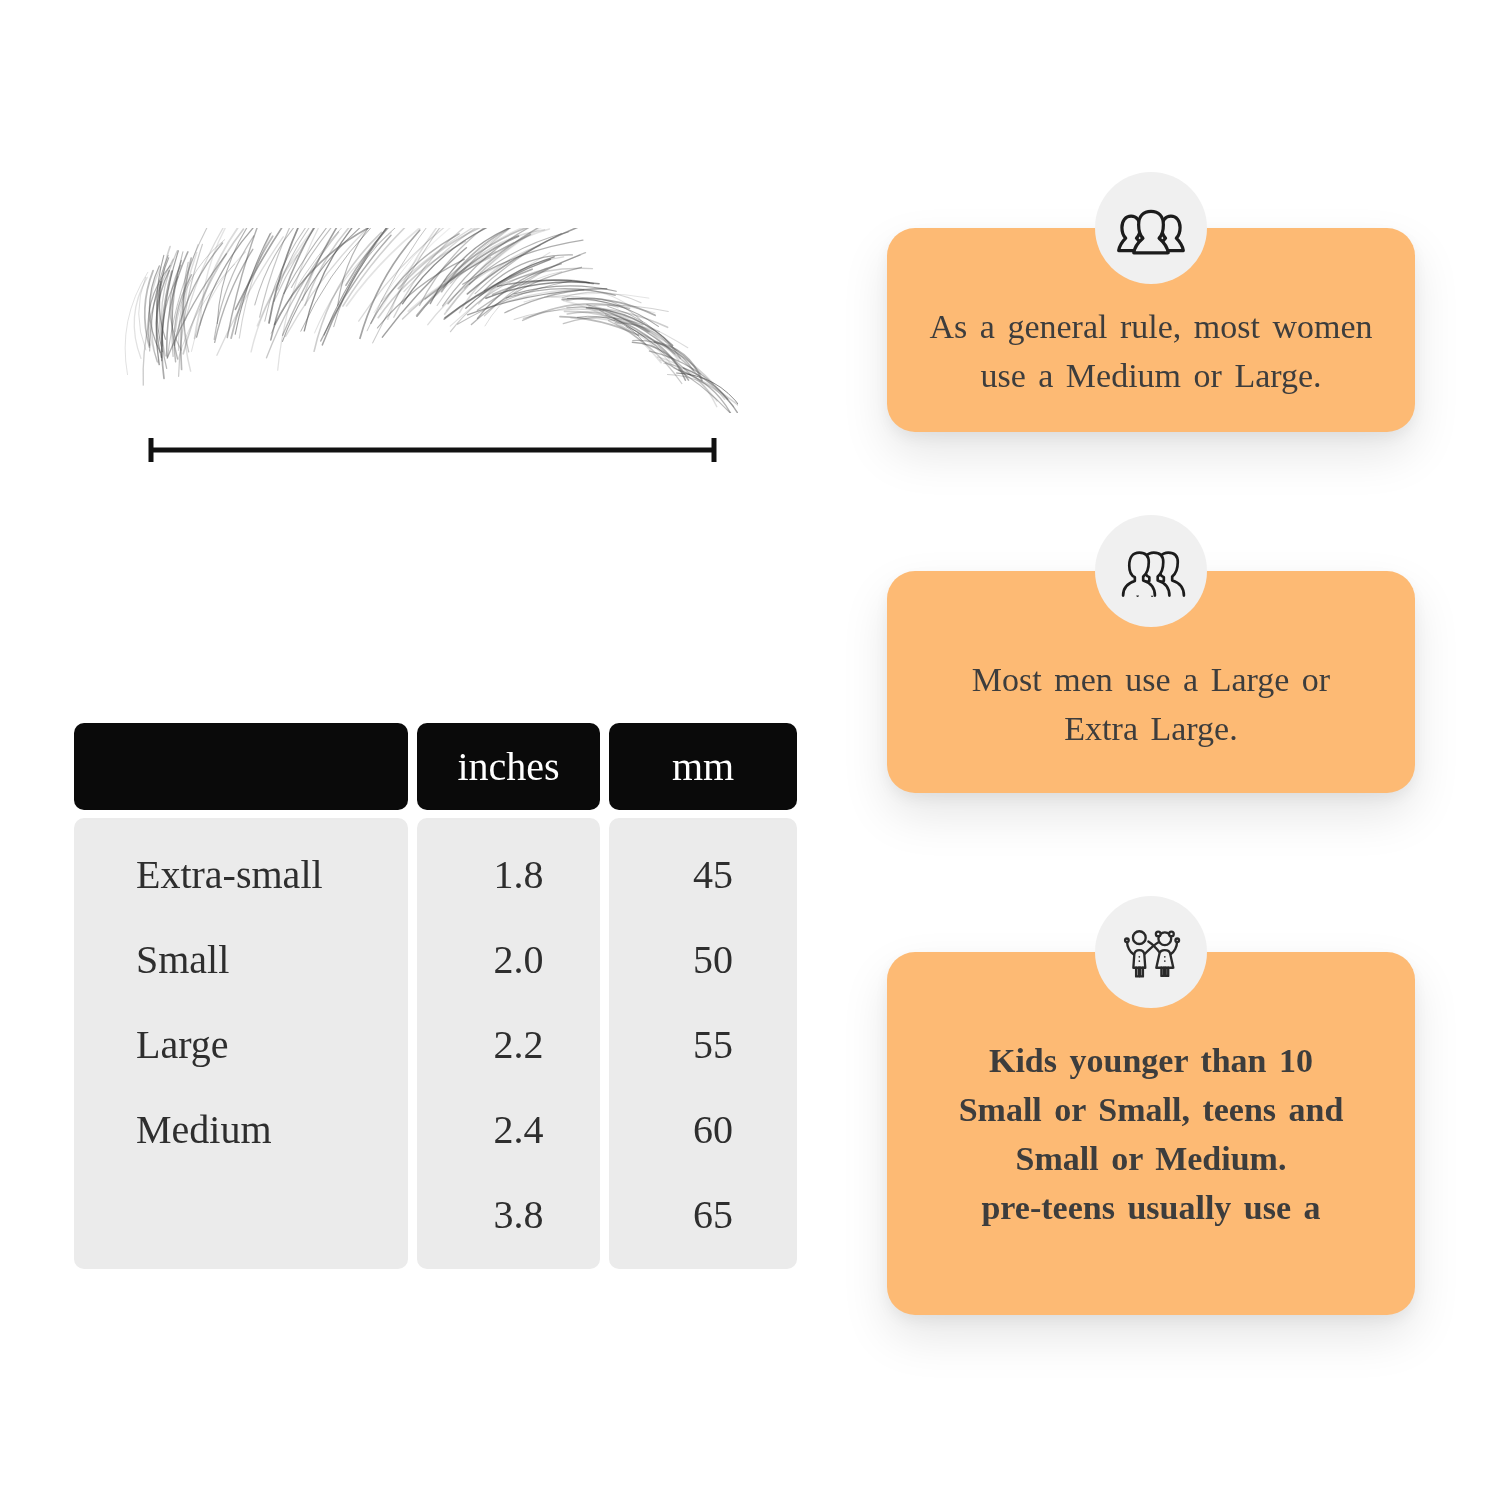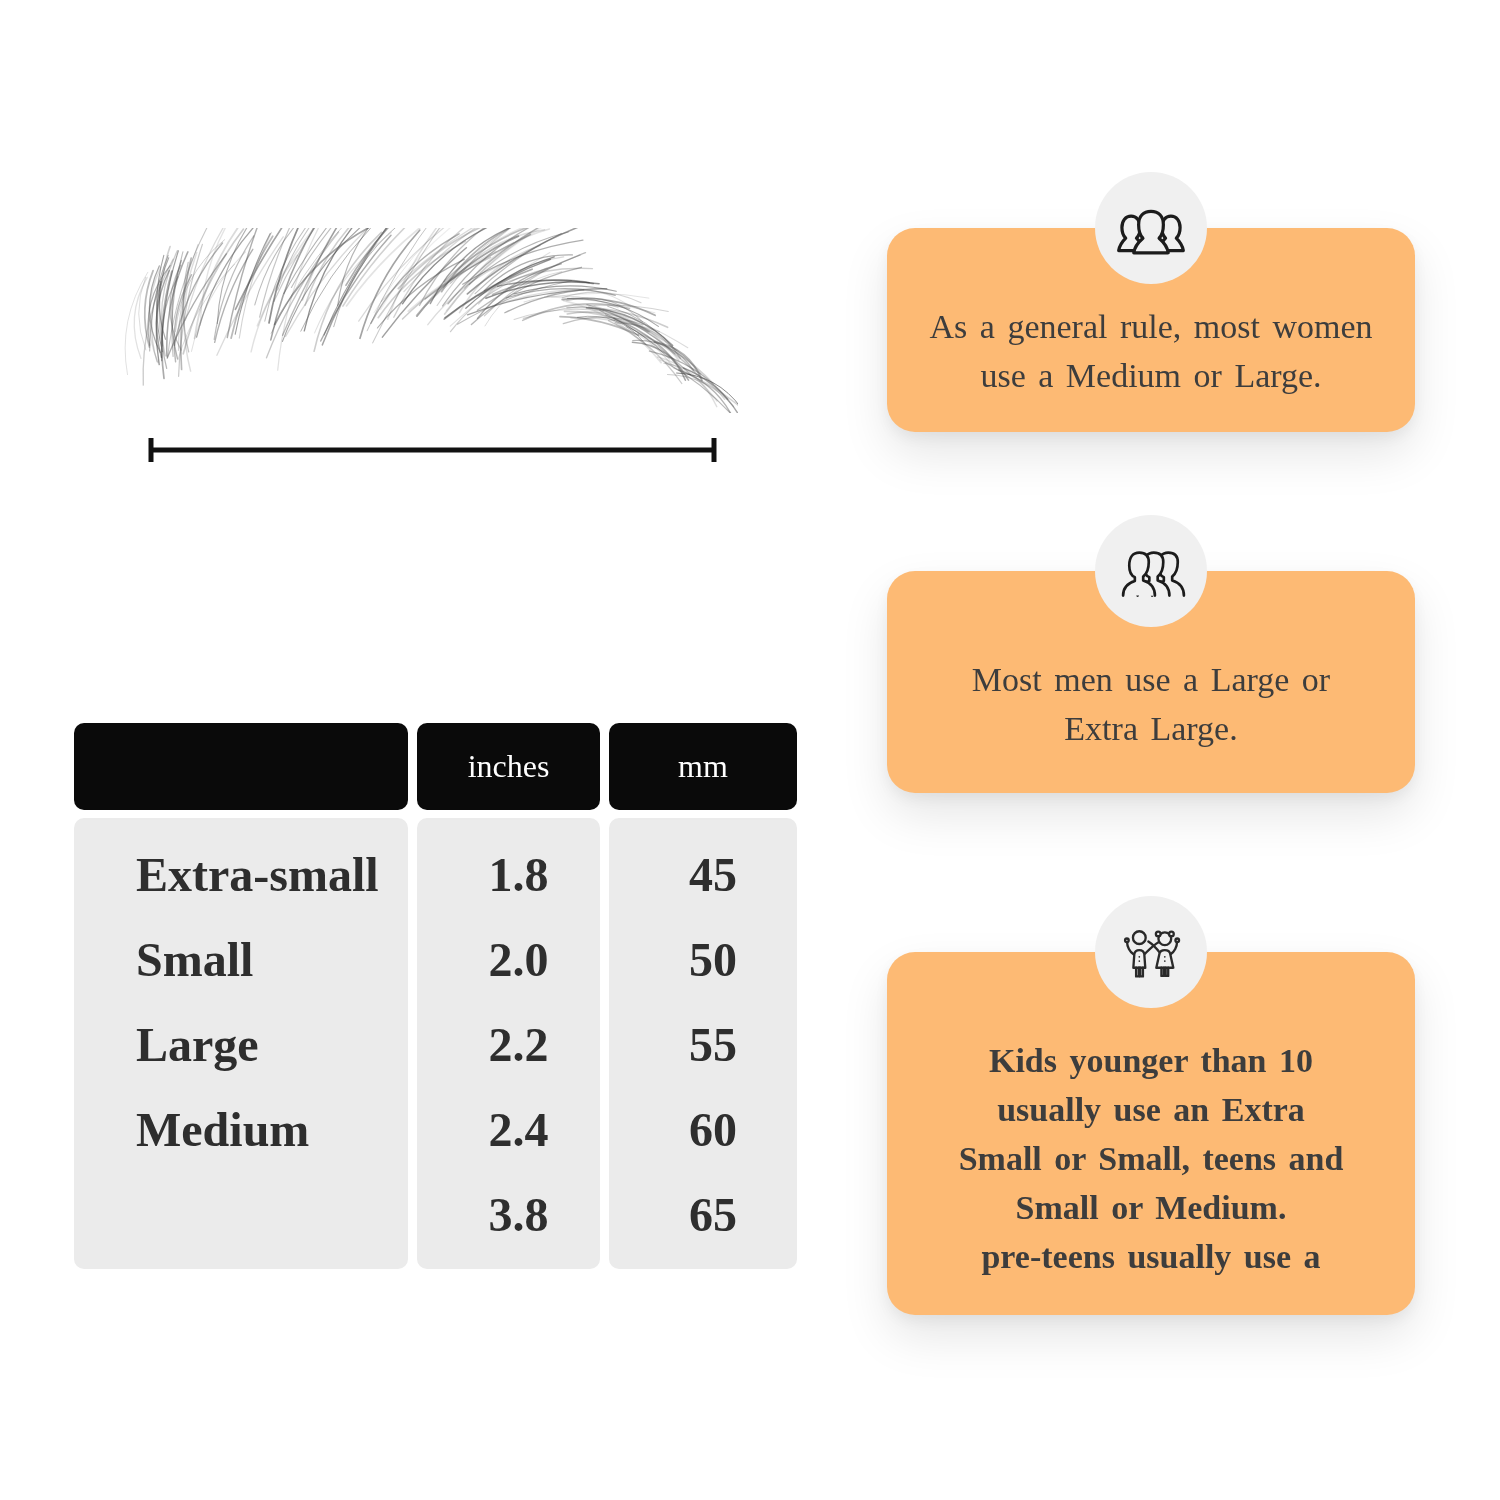--- a/index.html
+++ b/index.html
@@ -13,25 +13,25 @@
   .caption{
     position:absolute;left:138px;top:520px;width:650px;
     font-size:41px;line-height:60px;color:#3a3a3a;word-spacing:5px;
   }
   .caption div{white-space:nowrap;}
   
   .size-table{position:absolute;left:74px;top:723px;width:723px;}
   .thead{display:grid;grid-template-columns:334px 183px 188px;column-gap:9px;height:87px;margin-bottom:8px;}
   .th{
     background:#0a0a0a;border-radius:10px;color:#fff;
-    display:flex;align-items:center;justify-content:center;font-size:32px;
+    display:flex;align-items:center;justify-content:center;font-size:40px;
   }
   .tbody{display:grid;grid-template-columns:334px 183px 188px;column-gap:9px;}
   .tcol{background:#ebebeb;border-radius:10px;padding:14px 0 12px 0;}
-  .cell{height:85px;display:flex;align-items:center;font-size:48px;color:#2e2e2e;font-weight:bold;}
+  .cell{height:85px;display:flex;align-items:center;font-size:40px;color:#2e2e2e;}
   .cell.label{justify-content:flex-start;padding-left:62px;}
   .cell.num{justify-content:center;padding-left:20px;}
   
   .card{
     position:absolute;left:887px;width:528px;background:#fdba74;border-radius:28px;
     box-shadow:0 6px 14px rgba(0,0,0,0.05), 0 22px 48px rgba(0,0,0,0.10);
     box-sizing:border-box;text-align:center;
   }
   .card-1{top:228px;height:204px;padding-top:74px;}
   .card-2{top:571px;height:222px;padding-top:84px;}
@@ -336,20 +336,19 @@
         <path d="M41.8 41.8 V49.5 H44.2 V41.8"></path>
         <path d="M45.8 41.8 V49.5 H48.2 V41.8"></path>
         <circle cx="21" cy="31.5" r="0.8" fill="#2a2a2a" stroke="none"></circle>
         <circle cx="21" cy="35.5" r="0.8" fill="#2a2a2a" stroke="none"></circle>
         <circle cx="45" cy="31.5" r="0.8" fill="#2a2a2a" stroke="none"></circle>
         <circle cx="45" cy="35.5" r="0.8" fill="#2a2a2a" stroke="none"></circle>
       </svg>
     </div>
     <div class="card-text">
       <div>Kids younger than 10</div>
-      <div>usually use an Extra</div>
       <div>Small or Small, teens and</div>
       <div>Small or Medium.</div>
       <div>pre-teens usually use a</div>
     </div>
   </div>
 
 </div>
 
 </body></html>

